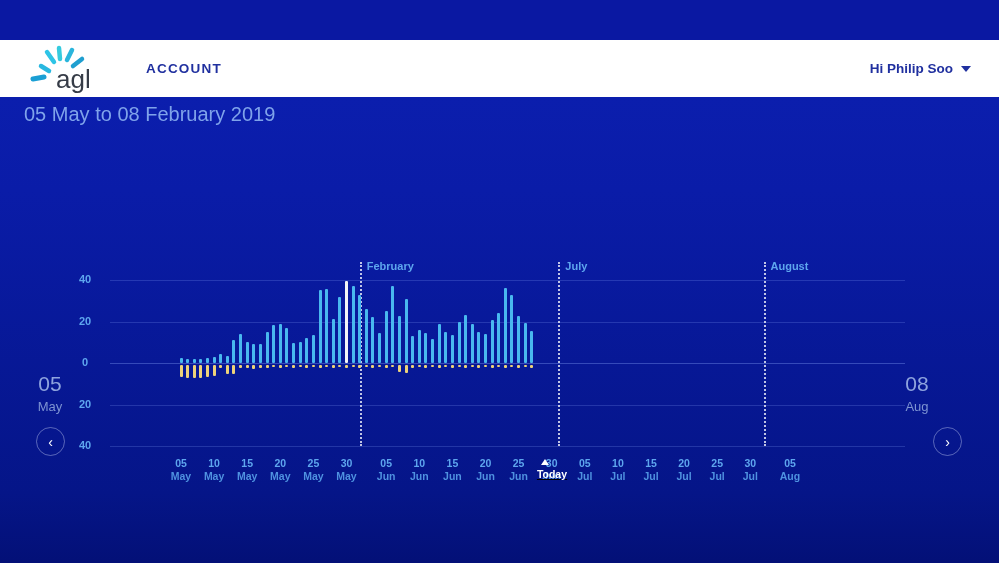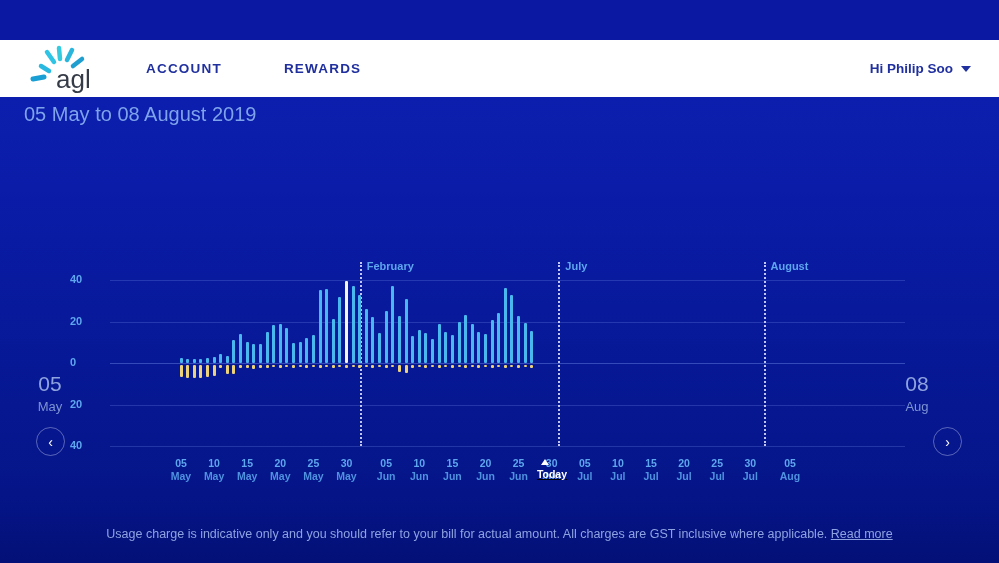--- a/index.html
+++ b/index.html
@@ -23,21 +23,21 @@
                 border-top:6px solid #20309f; }
 
   .main { position:absolute; left:0; top:97px; width:999px; height:466px;
           background:linear-gradient(180deg,#0b1ead 0%,#0a1ca8 20%,#051588 85%,#031077 100%); }
 
   .page-title { position:absolute; left:24px; top:6px; font-size:20px; font-weight:400; color:#7fa3ea; }
 
   .plot { position:absolute; left:110px; top:183px; width:795px; height:166px; }
   .gridline { position:absolute; left:0; width:795px; height:1px; background:rgba(140,170,255,0.22); }
   .gridline.zero { background:rgba(140,170,255,0.35); }
-  .y-label { position:absolute; width:30px; text-align:left; font-size:11px; font-weight:700; color:#5ea6ee; }
+  .y-label { position:absolute; width:30px; text-align:center; font-size:11px; font-weight:700; color:#5ea6ee; }
   .month-line { position:absolute; top:-18px; height:184px; width:0;
                 border-left:2px dotted rgba(255,255,255,0.75); }
   .month-label { position:absolute; top:-20px; font-size:11px; font-weight:700; color:#5ea6ee; white-space:nowrap; }
   .bar { position:absolute; width:3px; border-radius:1px; }
   .bar.usage { background:#49b8ef; }
   .bar.usage.highlight { background:#f3f5f7; }
   .bar.export { background:#edd27a; }
 
   .x-ticks { position:absolute; left:0; top:360px; width:999px; height:40px; }
   .x-tick { position:absolute; width:44px; margin-left:-22px; text-align:center; line-height:13px; }
@@ -76,34 +76,30 @@
       <line x1="56" y1="17" x2="47" y2="24" stroke="#1f9fd0" stroke-width="4.5"></line>
     </g>
     <text x="30" y="46" font-size="26" fill="#363c47" font-family="Liberation Sans, sans-serif">agl</text>
   </svg>
 
   <div class="nav-items">
     <div class="nav-item">
       <span>ACCOUNT</span>
       <div class="underline"></div>
     </div>
-    <div class="nav-item">
-      <span>REWARDS</span>
-      <div class="underline"></div>
-    </div>
   </div>
 
   <div class="user-menu">
     <span>Hi Philip Soo</span>
     <span class="caret-down"></span>
   </div>
 </div>
 
 <div class="main">
-  <div class="page-title">05 May to 08 August 2019</div>
+  <div class="page-title">05 May to 08 February 2019</div>
 
   <div class="plot" id="plot">
       <div class="gridline" style="top: 0px;"></div>
       <div class="y-label" style="left: -40px; top: -7px;">40</div>
       <div class="gridline" style="top: 41.5px;"></div>
       <div class="y-label" style="left: -40px; top: 34.5px;">20</div>
       <div class="gridline zero" style="top: 83px;"></div>
       <div class="y-label" style="left: -40px; top: 76px;">0</div>
       <div class="gridline" style="top: 124.5px;"></div>
       <div class="y-label" style="left: -40px; top: 117.5px;">20</div>
@@ -315,17 +311,13 @@
     <div class="num">08</div>
     <div class="mon">Aug</div>
   </div>
   <div class="pager-btn" style="left:36px; top:330px;">
     <span>‹</span>
   </div>
   <div class="pager-btn" style="left:933px; top:330px;">
     <span>›</span>
   </div>
 
-  <div class="footer-note">
-    <span>Usage charge is indicative only and you should refer to your bill for actual amount. All charges are GST inclusive where applicable.</span>
-    <a>Read more</a>
-  </div>
 </div>
 
 </body></html>

